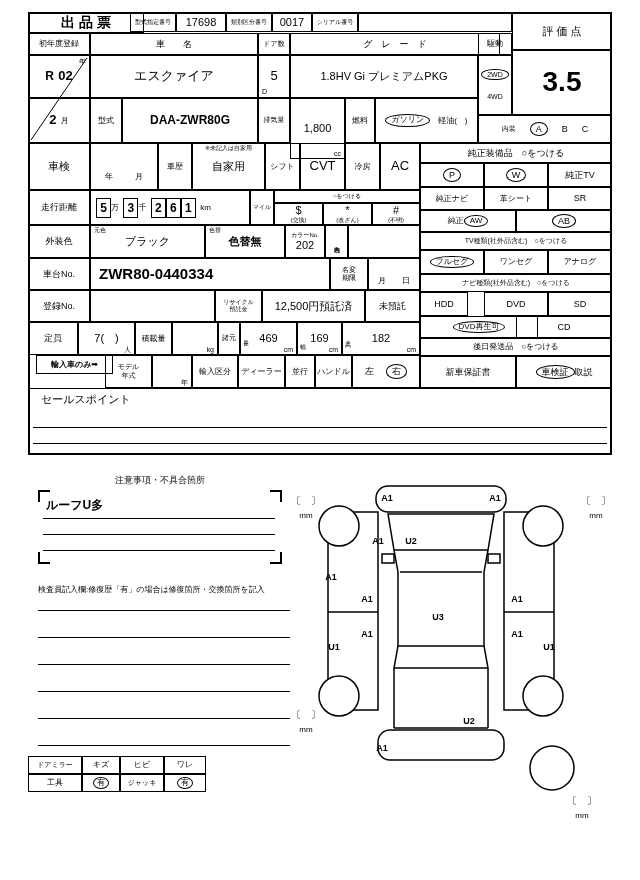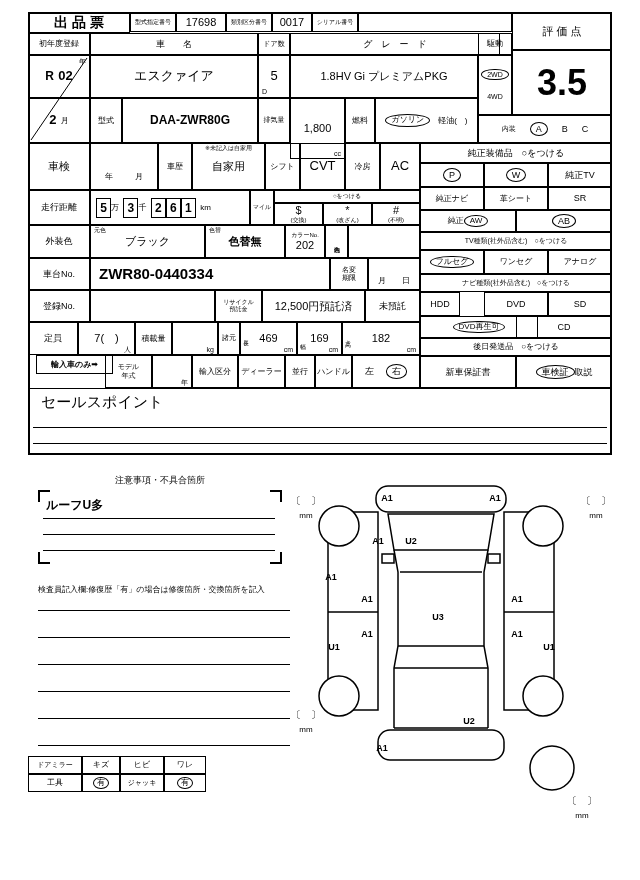--- a/index.html
+++ b/index.html
@@ -6,21 +6,21 @@
 html,body{background:#fff}
 .sheet{position:relative;width:640px;height:880px;background:#fff;color:#000;
   font-family:"Liberation Sans","DejaVu Sans",sans-serif;overflow:hidden}
 .c{position:absolute;border:1px solid #000;display:flex;align-items:center;justify-content:center;
   text-align:center;line-height:1.15}
 .nb{border:none}
 .col{flex-direction:column}
 .leftal{justify-content:flex-start;text-align:left}
 .f6{font-size:6px}.f7{font-size:7px}.f8{font-size:8px}.f9{font-size:9px}.f10{font-size:11px}
 .f11{font-size:11px}.f12{font-size:12px}.f13{font-size:13px}.f14{font-size:14px}
-.f15{font-size:15px}.f42{font-size:36px}
+.f15{font-size:15px}.f42{font-size:28px}
 .b{font-weight:bold}
 .circ{display:inline-block;border:1.5px solid #000;border-radius:50%;padding:0 5px;line-height:1.35}
 .circs{display:inline-block;border:1.2px solid #000;border-radius:50%;padding:0 3px;font-size:8px;line-height:1.3}
 .tl6{position:absolute;top:1px;left:3px;font-size:6px;line-height:1}
 .tc6{position:absolute;top:1px;left:0;right:0;font-size:6px;line-height:1;text-align:center}
 .br7{position:absolute;bottom:1px;right:3px;font-size:7px;line-height:1}
 .bl7{position:absolute;bottom:2px;left:3px;font-size:7px;line-height:1}
 .tr7{position:absolute;top:2px;right:3px;font-size:7px;line-height:1}
 .ml6{position:absolute;left:2px;top:50%;transform:translateY(-50%);font-size:6px;line-height:1;
   writing-mode:vertical-rl;text-orientation:upright}
@@ -35,21 +35,21 @@
 .nbox .cbbl{bottom:0;left:0;border-bottom-width:2px;border-left-width:2px}
 .nbox .cbbr{bottom:0;right:0;border-bottom-width:2px;border-right-width:2px}
 </style>
 </head>
 <body>
 
 <div class="sheet">
 
   <div class="c" style="left:28px;top:12px;width:584px;height:443px;border-width:2px"></div>
 
-  <div class="c" style="left:28px;top:12px;width:102px;height:21px">
+  <div class="c" style="left:28px;top:12px;width:116px;height:21px">
     <span class="f14 b">出 品 票</span>
   </div>
   <div class="c" style="left:130px;top:12px;width:46px;height:20px">
       <span class="f6">型式指定番号</span>
     </div>
   <div class="c" style="left:176px;top:12px;width:50px;height:20px">
       <span class="f10">17698</span>
     </div>
   <div class="c" style="left:226px;top:12px;width:46px;height:20px">
       <span class="f6">類別区分番号</span>
@@ -335,21 +335,21 @@
     </div>
   <div class="c" style="left:484px;top:250px;width:64px;height:24px">
       <span class="f8">ワンセグ</span>
     </div>
   <div class="c" style="left:548px;top:250px;width:64px;height:24px">
       <span class="f8">アナログ</span>
     </div>
   <div class="c" style="left:420px;top:274px;width:192px;height:18px">
       <span class="f7">ナビ種類(社外品含む)　○をつける</span>
     </div>
-  <div class="c" style="left:420px;top:292px;width:40px;height:24px">
+  <div class="c" style="left:420px;top:292px;width:48px;height:24px">
       <span class="f9">HDD</span>
     </div>
   <div class="c" style="left:484px;top:292px;width:64px;height:24px">
       <span class="f9">DVD</span>
     </div>
   <div class="c" style="left:548px;top:292px;width:64px;height:24px">
       <span class="f9">SD</span>
     </div>
   <div class="c" style="left:420px;top:316px;width:118px;height:22px">
       <span class="circ f8">DVD再生可</span>
@@ -362,21 +362,21 @@
     </div>
   <div class="c" style="left:420px;top:356px;width:96px;height: 32px">
       <span class="f9">新車保証書</span>
     </div>
   <div class="c" style="left:516px;top:356px;width:96px;height:32px">
     <span class="circ f9">車検証</span>
       <span class="f9">取説</span>
   </div>
 
   <div class="c" style="left:28px;top:388px;width:584px;height:67px">
-    <span style="position:absolute;top:4px;left:12px;font-size:15px">セールスポイント</span>
+    <span style="position:absolute;top:4px;left:12px;font-size:11px">セールスポイント</span>
     <div class="wline" style="left:4px;top:38px;width:574px"></div>
     <div class="wline" style="left:4px;top:54px;width:574px"></div>
   </div>
 
   <div class="nb c" style="left:70px;top:474px;width:180px;height:13px">
       <span class="f9">注意事項・不具合箇所</span>
     </div>
   <div class="nbox" style="left:38px;top:490px;width:244px;height:74px">
     <i class="cbtl"></i>
       <i class="cbtr"></i>

